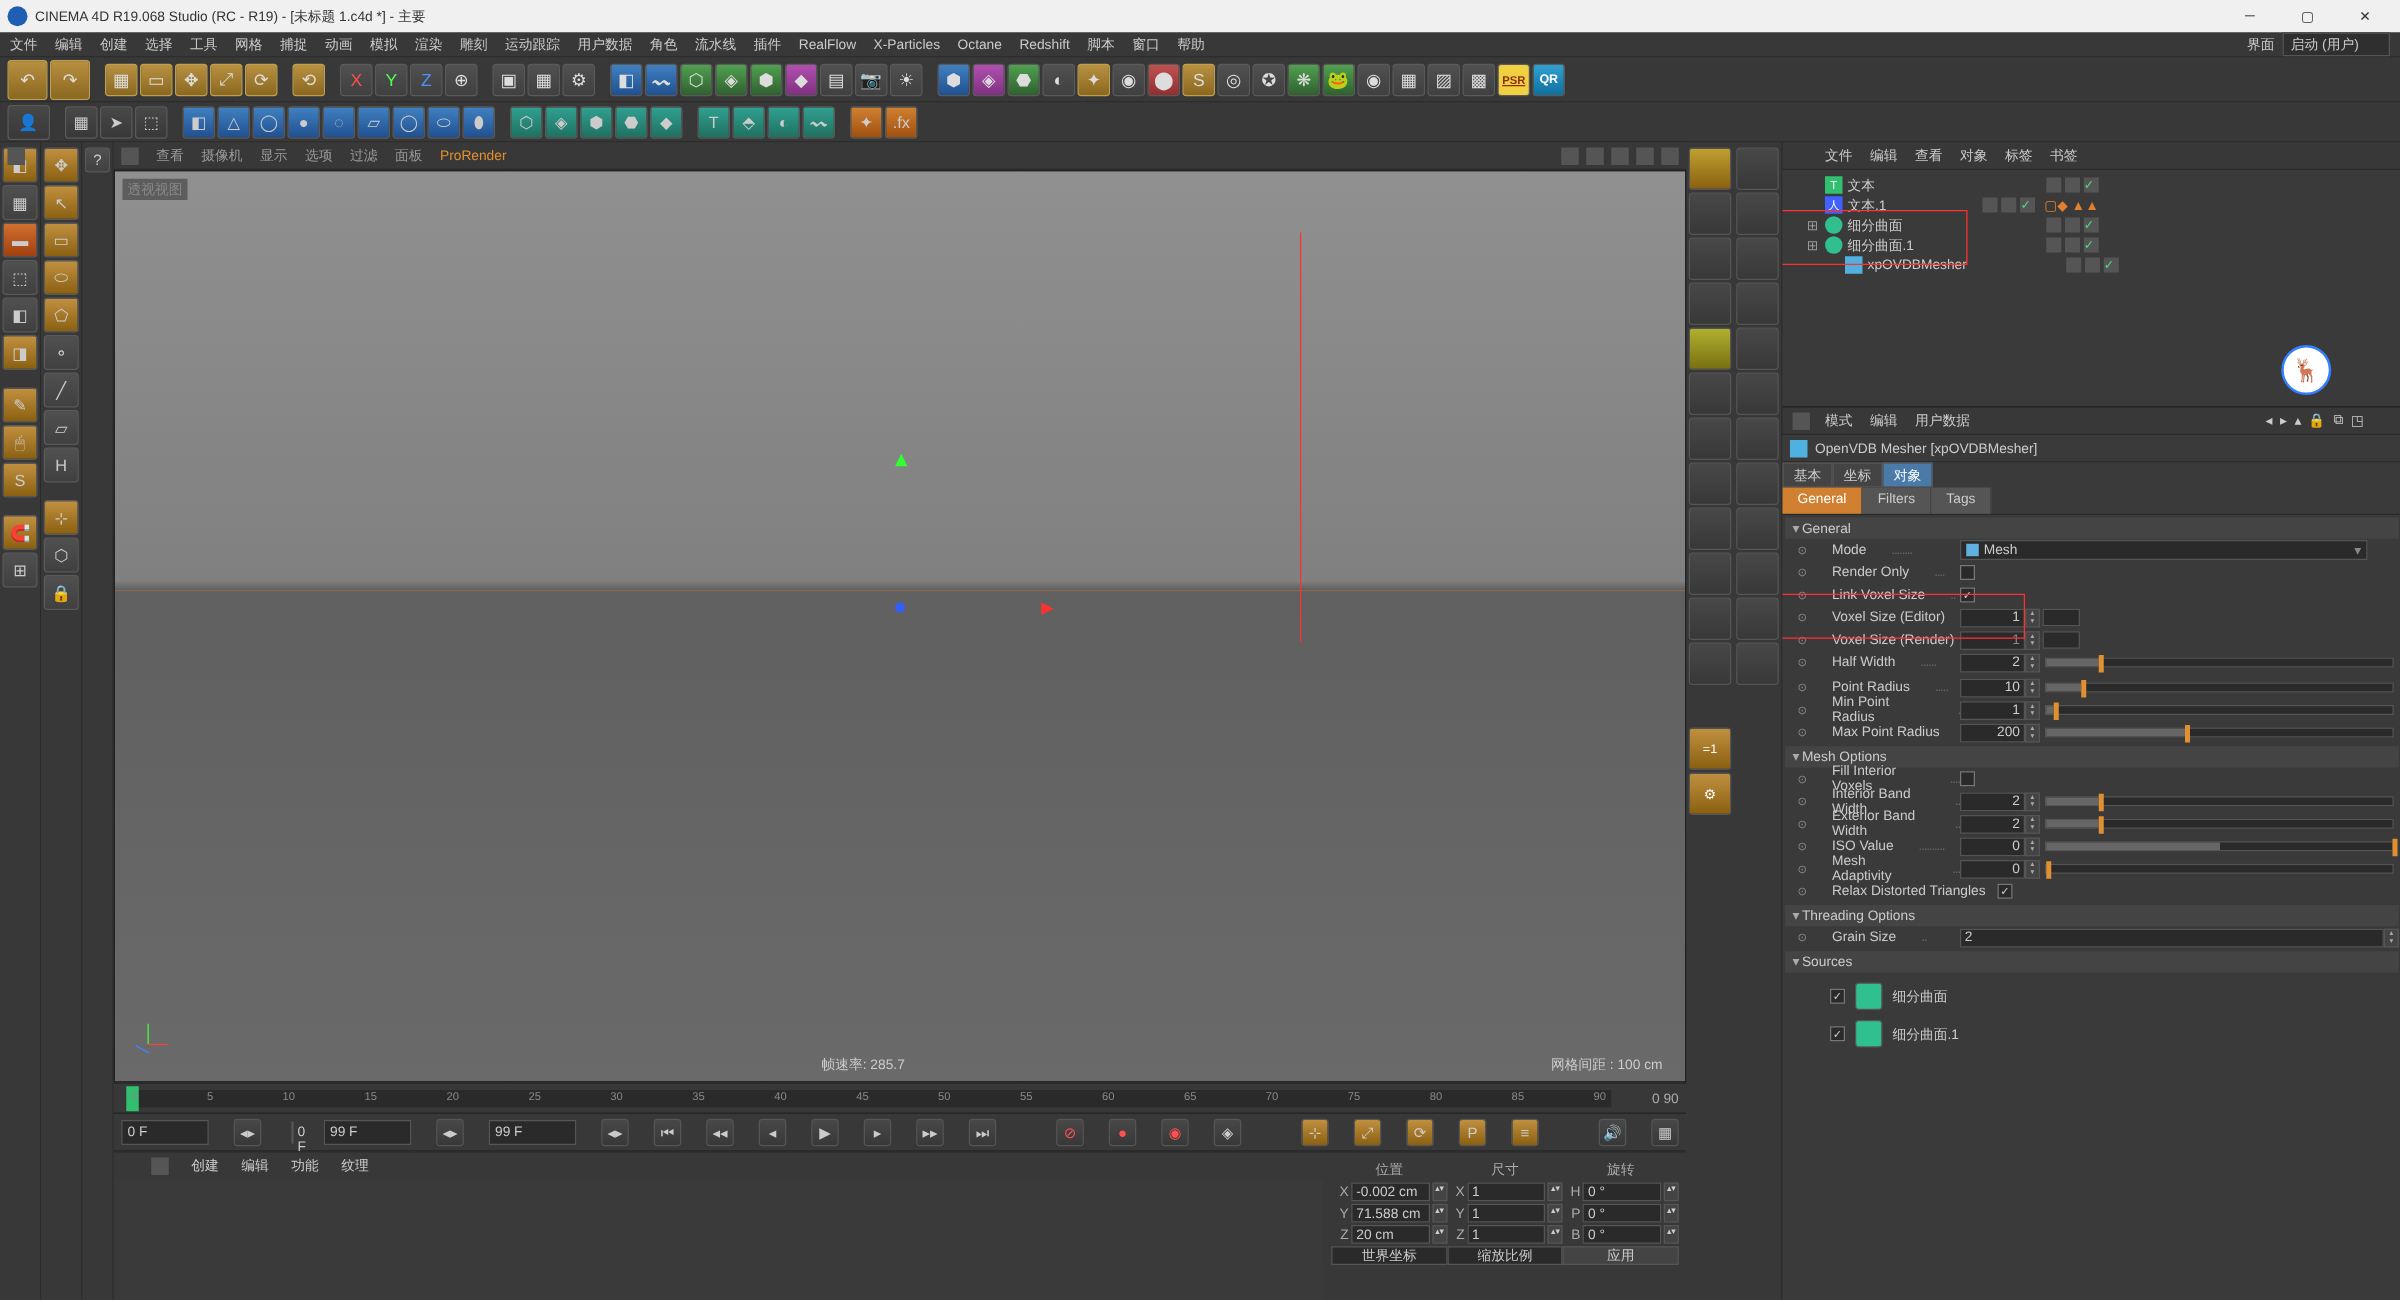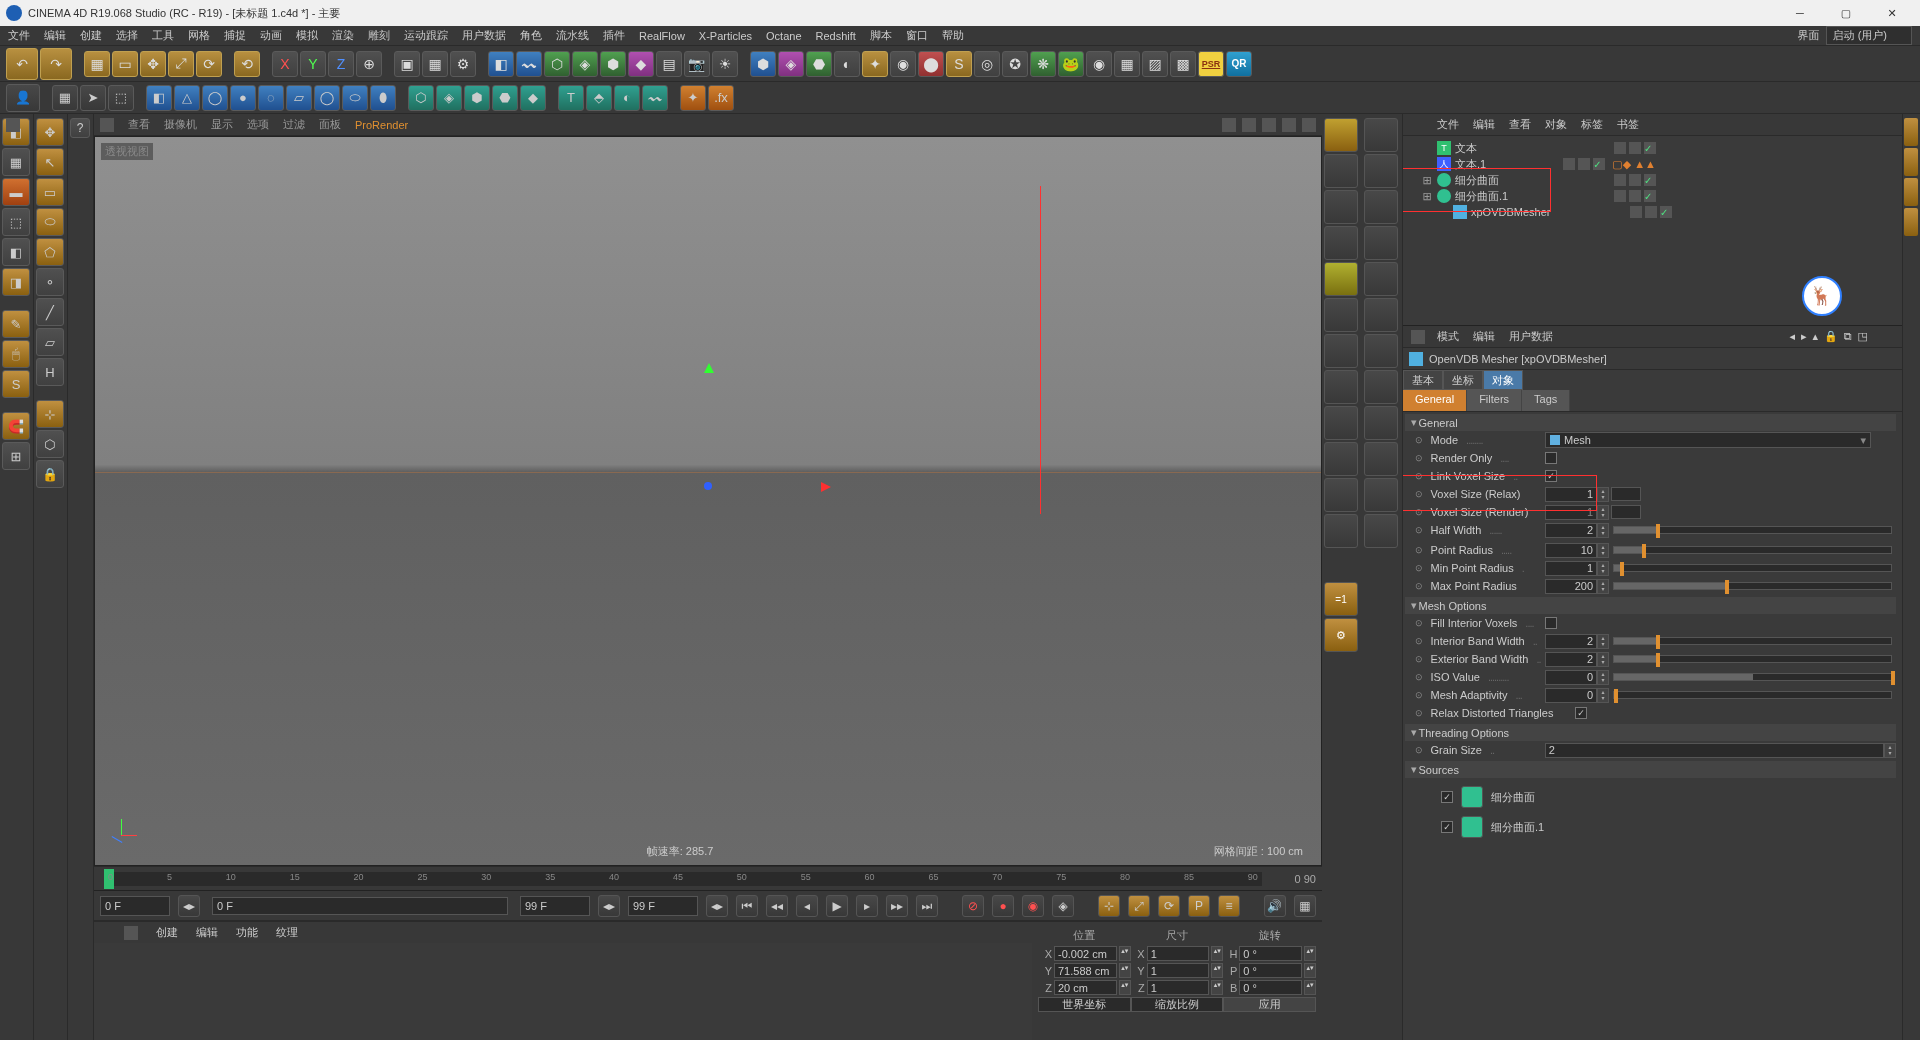--- a/index.html
+++ b/index.html
@@ -71,21 +71,21 @@
 .horizon { position:absolute; left:0; right:0; top:46%; height:1px; background:rgba(200,120,60,0.4); }
 
 
 .timeline { height:24px; background:#383838; display:flex; align-items:center; padding:0 6px; border-top:1px solid #2a2a2a; }
 .tlbar { flex:1; height:14px; background:#2a2a2a; position:relative; margin:0 4px; }
 .tlbar .marker { position:absolute; left:0; top:-3px; width:10px; height:20px; background:#30c070; }
 .tlticks { position:absolute; inset:0; display:flex; justify-content:space-between; padding:0 4px; }
 .tlticks span { font-size:9px; color:#888; }
 .tlend { width:50px; text-align:right; color:#aaa; }
 
-.transport { height:30px; background:#383838; display:flex; align-items:center; padding:14px 6px; gap:8px; border-top:1px solid #222; }
+.transport { height:30px; background:#383838; display:flex; align-items:center; padding:14px 6px; gap:20px; border-top:1px solid #222; }
 .frameinput { width:70px; height:20px; background:#2a2a2a; border:1px solid #555; padding:0 4px; display:flex; align-items:center; }
 .frameslider { flex:1; height:18px; background:#2a2a2a; border:1px solid #555; margin:0 4px; position:relative; }
 .pbtn { width:22px; height:22px; border:1px solid #555; background:linear-gradient(#484848,#383838); border-radius:3px; display:flex; align-items:center; justify-content:center; font-size:12px; }
 .pbtn.red { color:#ff5050; }
 .pbtn.gold { background:linear-gradient(#c09040,#8a6010); }
 
 .btabs { height:22px; background:#383838; display:flex; align-items:center; padding:0 30px; gap:18px; border-top:1px solid #2a2a2a; font-size:11px; }
 
 
 .rtoolcol { width:40px; background:#383838; display:flex; flex-direction:column; gap:2px; padding:4px 2px; }
@@ -116,21 +116,21 @@
 .tab.active { background:#4a7aa8; color:#fff; }
 .subtabs { height:22px; display:flex; background:#3a3a3a; border-bottom:1px solid #2a2a2a; }
 .stab { padding:3px 12px; background:#555; border-right:1px solid #444; }
 .stab.active { background:#d08030; color:#fff; }
 
 .attrs { flex:1; overflow-y:auto; background:#3a3a3a; padding:2px 6px 2px 2px; }
 .section { margin-bottom:2px; }
 .section-h { background:#444; padding:2px 6px; display:flex; align-items:center; }
 .section-h::before { content:'▾ '; color:#aaa; margin-right:2px; }
 .prow { display:flex; align-items:center; height:18px; padding:1px 0; }
-.prow .plabel { width:140px; padding-left:10px; display:flex; align-items:center; gap:8px; }
+.prow .plabel { width:140px; padding-left:10px; display:flex; align-items:center; gap:20px; }
 .prow .plabel::before { content:'⊙'; color:#888; font-size:9px; }
 .prow .dots { color:#666; letter-spacing:-1px; }
 .pinput { width:52px; height:15px; background:#2a2a2a; border:1px solid #555; padding:0 3px; display:flex; align-items:center; justify-content:flex-end; }
 .pinput.wide { width:340px; justify-content:flex-start; }
 .spinner { width:12px; height:15px; background:#444; border:1px solid #555; display:flex; flex-direction:column; }
 .spinner div{ flex:1; font-size:6px; text-align:center; line-height:6px; color:#aaa; }
 .slider { flex:1; height:8px; background:#2a2a2a; margin:0 4px; position:relative; border:1px solid #555; }
 .slider .fill { position:absolute; left:0; top:0; bottom:0; background:#666; }
 .slider .knob { position:absolute; top:-3px; width:4px; height:14px; background:#e09030; }
 .checkbox { width:12px; height:12px; border:1px solid #777; background:#2a2a2a; display:flex; align-items:center; justify-content:center; font-size:9px; }
@@ -650,21 +650,21 @@
         </div>
         <div class="prow">
             <div class="plabel">
               <span>Link Voxel Size</span>
               <span class="dots">..</span>
             </div>
           <div class="checkbox">✓</div>
         </div>
         <div class="prow" style="position:relative">
           <div class="plabel">
-              <span>Voxel Size (Relax)</span>
+              <span>Voxel Size (Editor)</span>
             </div>
           <div class="pinput">1</div>
           <div class="spinner">
               <div>▴</div>
               <div>▾</div>
             </div>
           <div style="width:30px;height:14px;background:#2a2a2a;border:1px solid #555;margin-left:2px"></div>
           <div class="highlight-box" style="left:-4px;top:-10px;width:196px;height:36px"></div>
         </div>
         <div class="prow">

